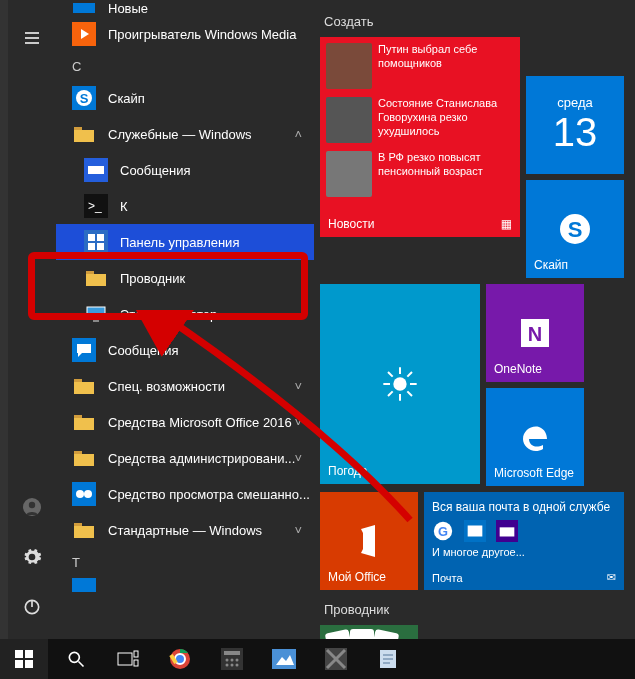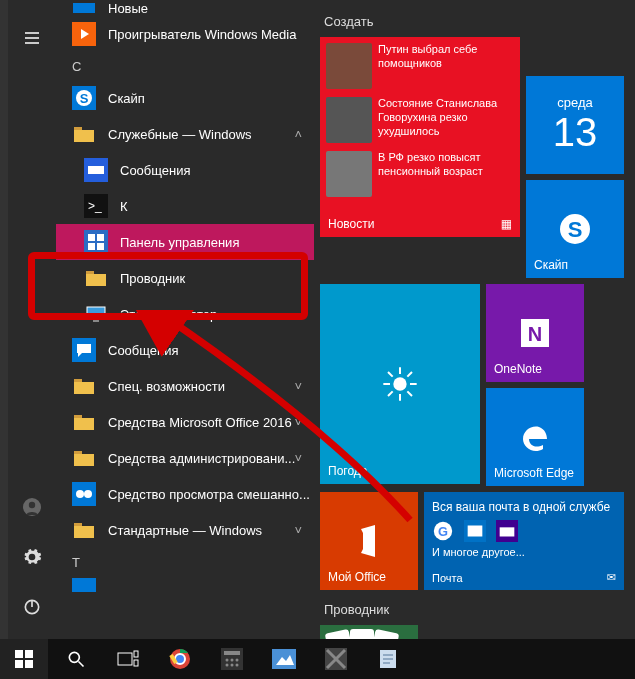--- a/index.html
+++ b/index.html
@@ -49,21 +49,21 @@
     cursor: pointer;
     position: relative;
   }
   .section-letter {
     height: 28px;
     padding-left: 16px;
     display: flex; align-items: center;
     color: #ccc; font-size: 13px;
   }
   .app-item.indent { padding-left: 28px; }
-  .app-item.highlight { background: #be185d; }
+  .app-item.highlight { background: #1d4ed8; }
   .app-icon {
     width: 24px; height: 24px;
     display: flex; align-items: center; justify-content: center;
     flex-shrink: 0;
   }
   .app-label { white-space: nowrap; overflow: hidden; text-overflow: ellipsis; flex: 1; }
   .chevron {
     position: absolute; right: 12px; color: #aaa;
   }
 

